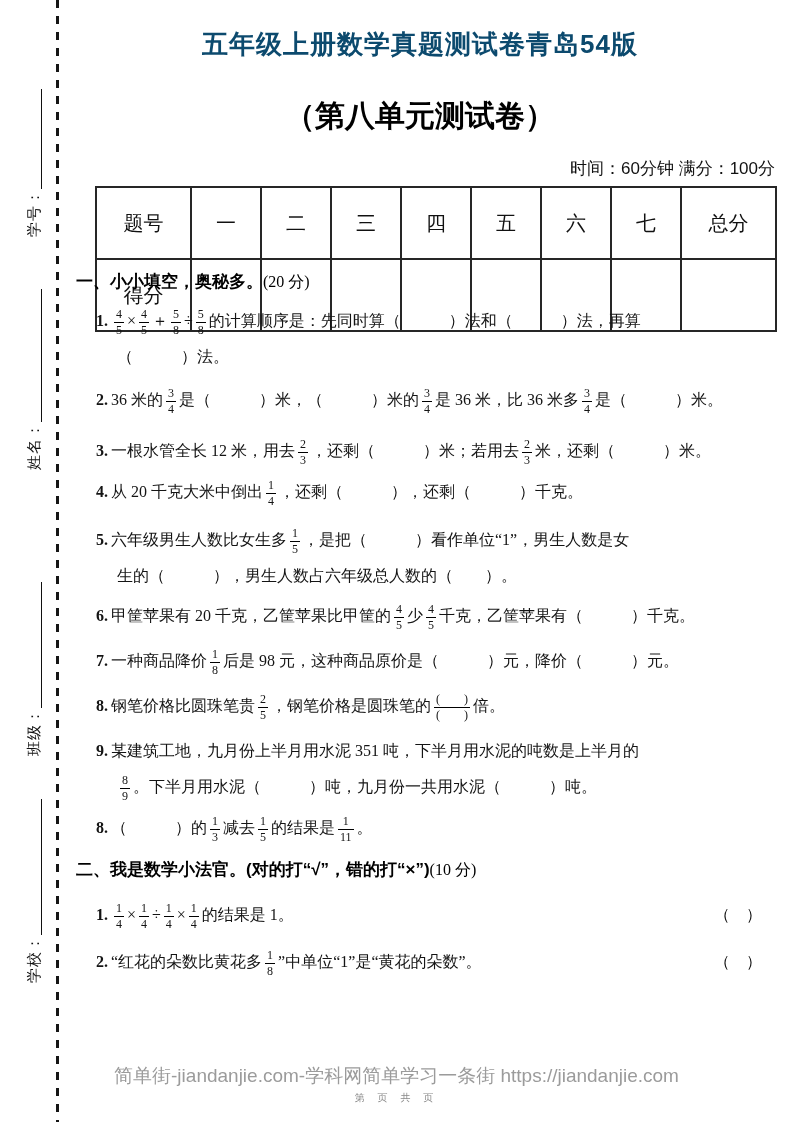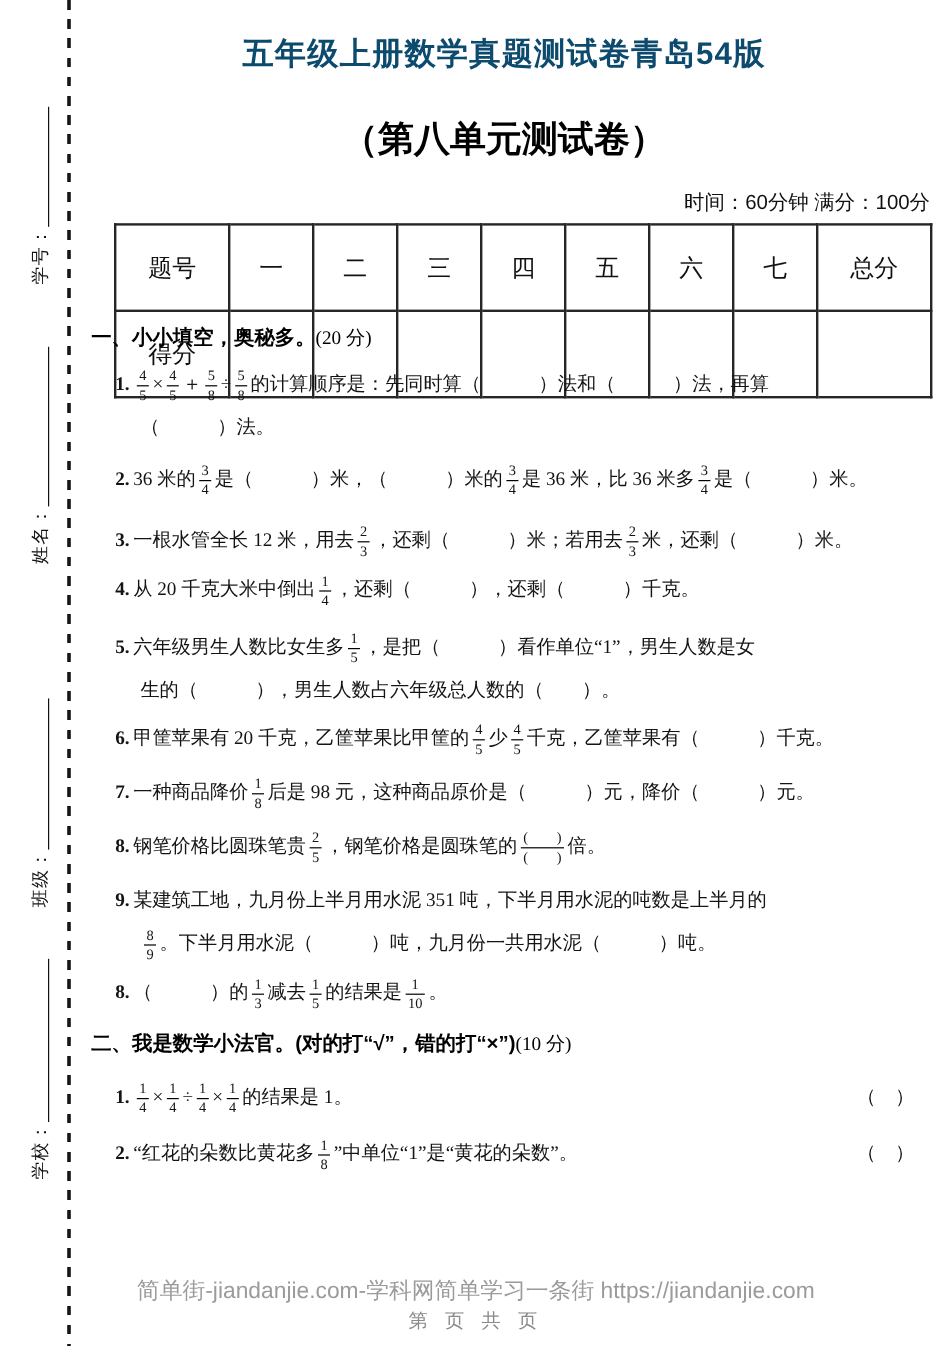--- a/index.html
+++ b/index.html
@@ -69,21 +69,21 @@
   .ans{position:absolute;right:35px;top:0;text-indent:0;}
   
   .footer1{
     position:absolute;left:0;top:1063px;width:793px;text-align:center;
     font-family:"Liberation Sans","DejaVu Sans",sans-serif;
     font-size:19px;color:#9b9b9b;
   }
   .footer2{
     position:absolute;left:0;top:1091px;width:793px;text-align:center;
     font-family:"Liberation Sans","DejaVu Sans",sans-serif;
-    font-size:16px;color:#8a8a8a;letter-spacing:5px;
+    font-size:10px;color:#8a8a8a;letter-spacing:5px;
   }
 </style>
 </head>
 <body>
 
 <div class="fold-line"></div>
 
 <div class="side-label" style="top:215px;">
   <span>学号：</span><span class="side-line" style="width:100px;"></span>
 </div>
@@ -223,21 +223,21 @@
 </div>
 <div class="q" style="top:810px;">
   <span class="qnum">8.</span><span>（　　　）的<span class="frac">
         <span class="num">1</span>
         <span class="den">3</span>
       </span>减去<span class="frac">
         <span class="num">1</span>
         <span class="den">5</span>
       </span>的结果是<span class="frac">
         <span class="num">1</span>
-        <span class="den">10</span>
+        <span class="den">11</span>
       </span>。</span>
 </div>
 
 <div class="sec-head" style="top:858px;">
   <span>二、我是数学小法官。(对的打“√”，错的打“×”)</span><span class="score-note">(10 分)</span>
 </div>
 
 <div class="q" style="top:897px;">
   <span class="qnum">1.</span><span><span class="frac">
         <span class="num">1</span>

